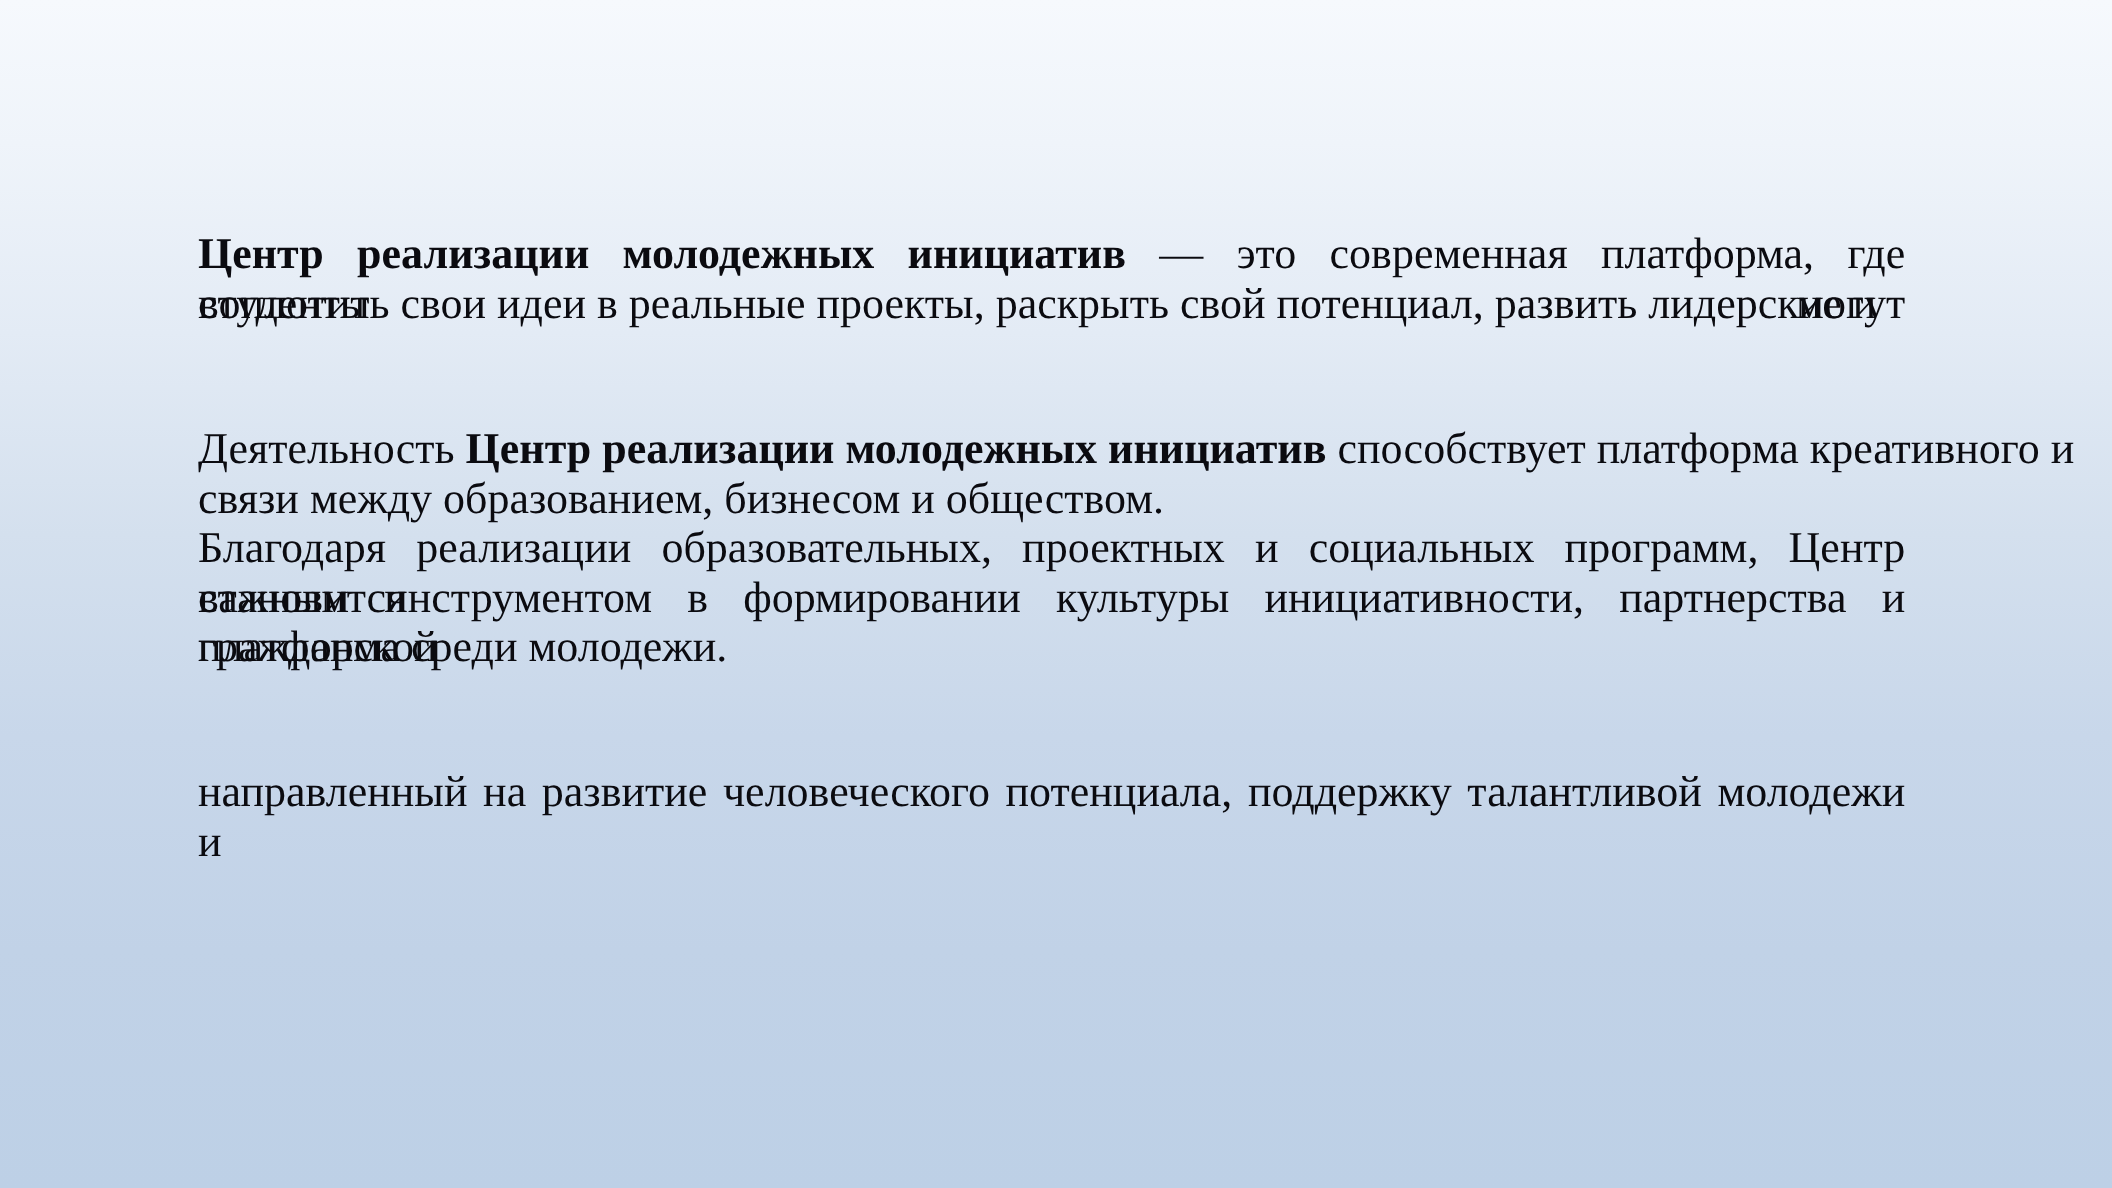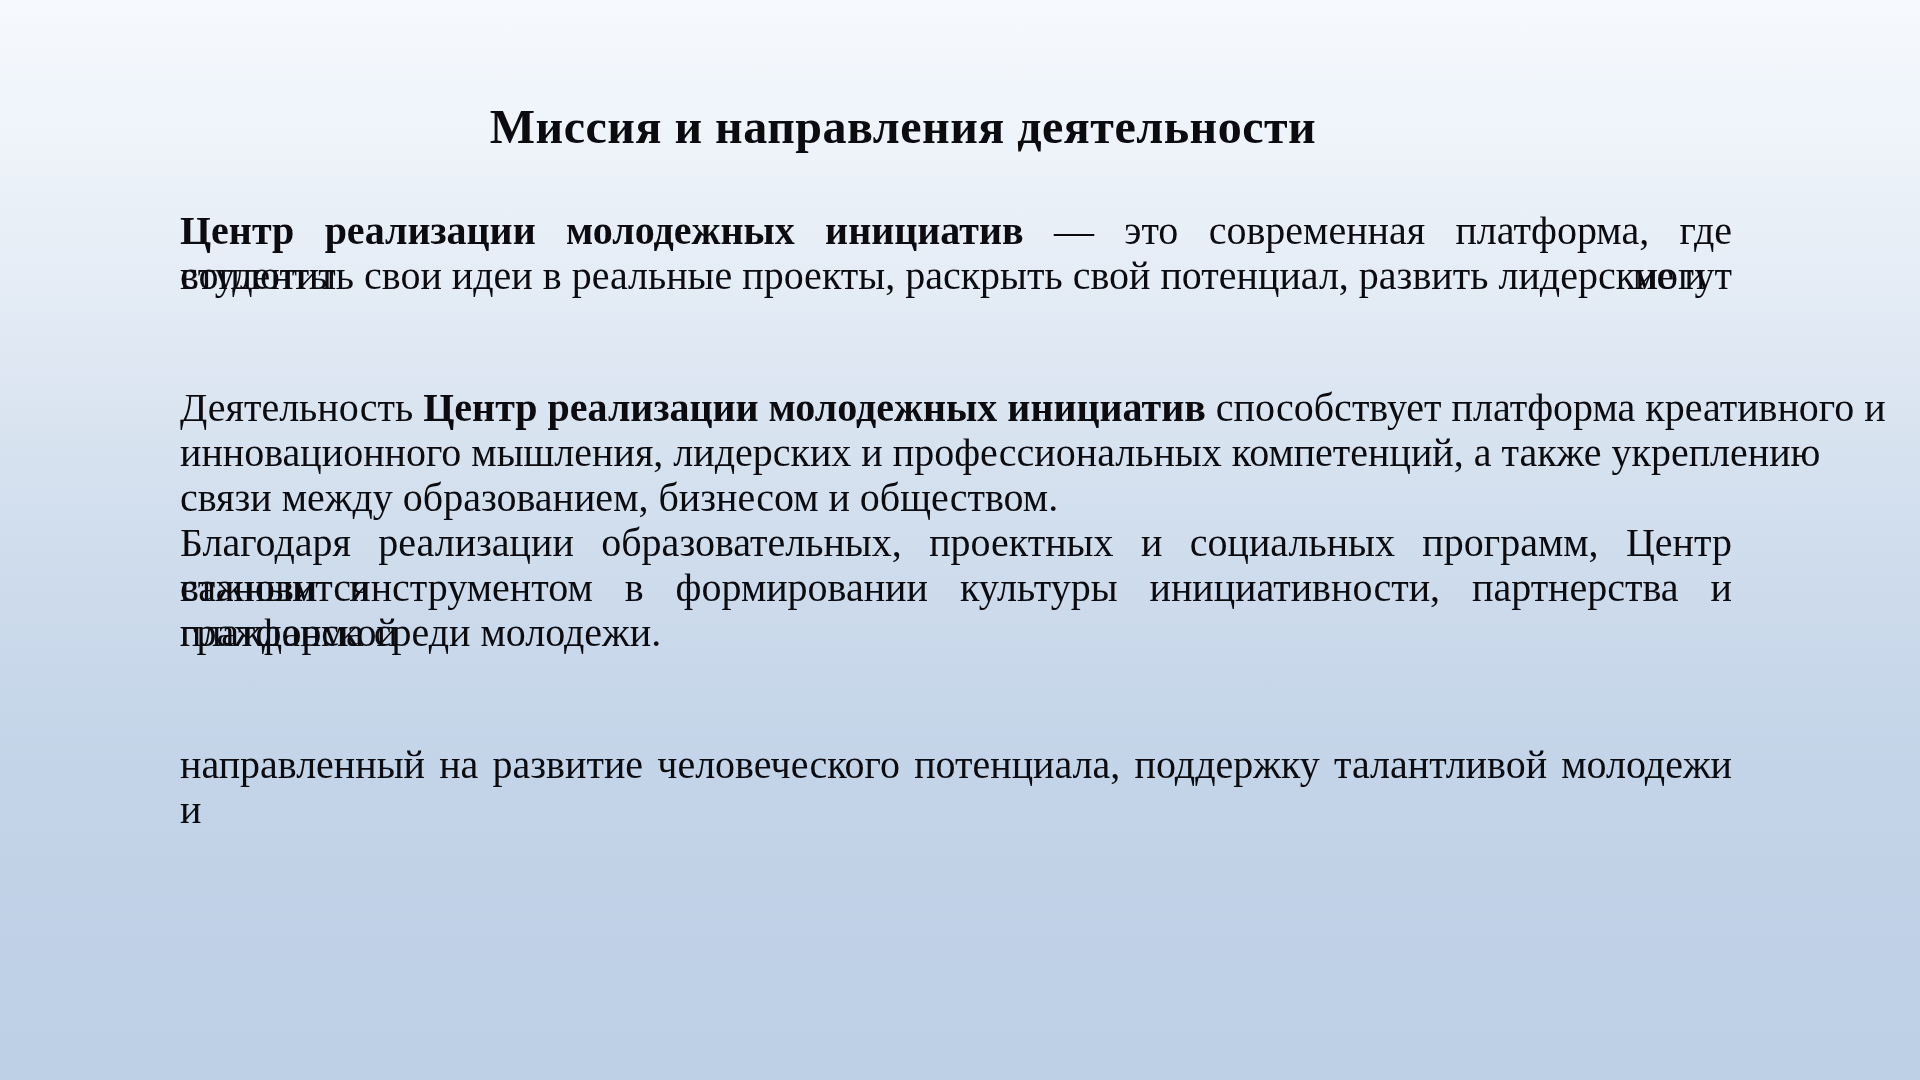--- a/index.html
+++ b/index.html
@@ -59,30 +59,28 @@
     text-align-last: justify;
   }
   .line .b {
     font-weight: 700;
   }
 </style>
 </head>
 <body>
 
 <div class="slide">
-  <div class="title-block">Миссия и направления деятельности</div>
 
   <div class="body-text">
       <div class="paragraph">
         <div class="line stretch"><span class="b">Центр реализации молодежных инициатив </span><span>— это современная платформа, где студенты могут</span></div>
         <div class="line left"><span>воплотить свои идеи в реальные проекты, раскрыть свой потенциал, развить лидерские и</span></div>
       </div>
       <div class="paragraph">
         <div class="line left"><span>Деятельность </span><span class="b">Центр реализации молодежных инициатив</span><span> способствует платформа креативного и</span></div>
-        <div class="line left"><span>инновационного мышления, лидерских и профессиональных компетенций, а также укреплению</span></div>
         <div class="line left"><span>связи между образованием, бизнесом и обществом.</span></div>
         <div class="line stretch"><span>Благодаря реализации образовательных, проектных и социальных программ, Центр становится</span></div>
         <div class="line stretch"><span>важным инструментом в формировании культуры инициативности, партнерства и гражданской</span></div>
         <div class="line left"><span>платформа среди молодежи.</span></div>
       </div>
       <div class="paragraph">
         <div class="line stretch"><span>направленный на развитие человеческого потенциала, поддержку талантливой молодежи и</span></div>
       </div>
     </div>
 </div>

